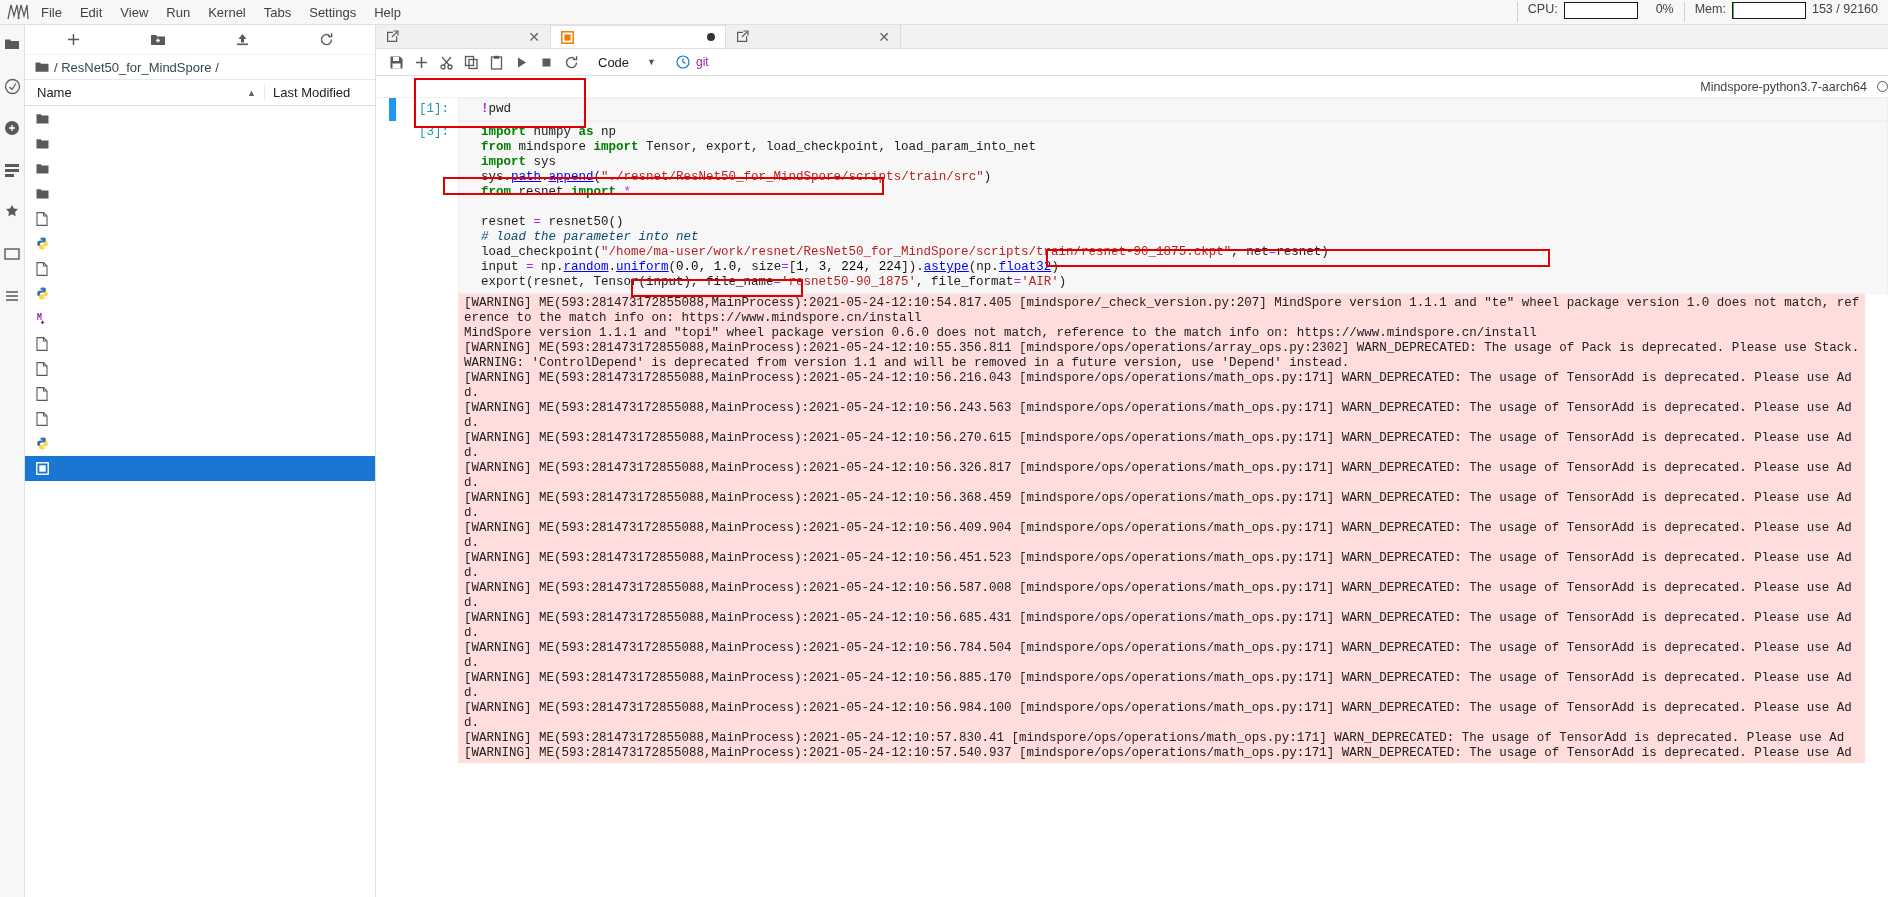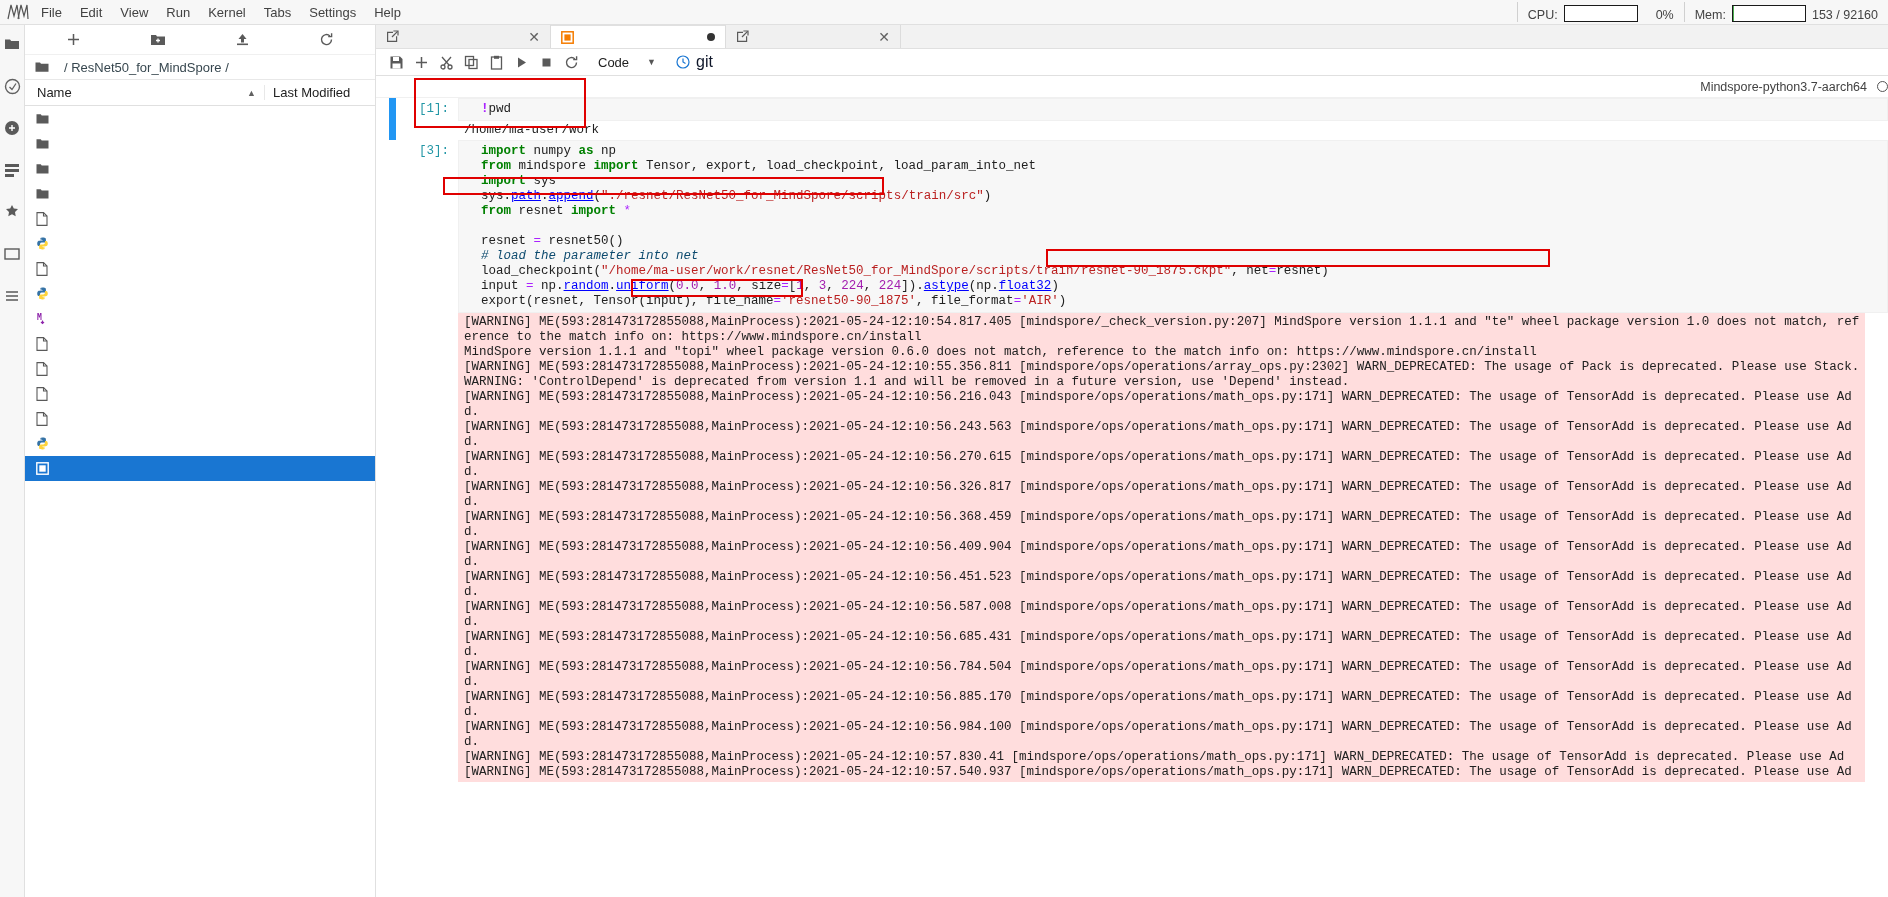--- a/index.html
+++ b/index.html
@@ -20,21 +20,21 @@
     background: #f7f7f7;
     border-bottom: 1px solid #e0e0e0;
     padding-left: 4px;
   }
   .jp-logo { width: 28px; height: 22px; display:flex; align-items:center; justify-content:center; }
   .menu-item {
     padding: 3px 9px; font-size: 13px; color: #424242; cursor: default;
     white-space: nowrap;
   }
   .menubar-spacer { flex: 1; }
-  .status-group { display:flex; align-items:flex-end; gap:6px; padding-right:10px; font-size:12.5px; color:#424242; border-left:1px solid #d0d0d0; padding-left:10px; height:20px;}
+  .status-group { display:flex; align-items:flex-start; gap:6px; padding-right:10px; font-size:12.5px; color:#424242; border-left:1px solid #d0d0d0; padding-left:10px; height:20px;}
   .status-meter { width: 74px; height: 17px; border: 1px solid #1a1a1a; background:#fff; position:relative; }
   .status-meter.green { border-color:#1a1a1a; }
   .status-meter .fill { position:absolute; left:0; top:0; bottom:0; background:#4caf50; width:0; }
   .status-val { min-width: 30px; text-align:right; }
 
   
   .main { flex: 1; display: flex; min-height: 0; }
 
   
   .rail {
@@ -52,21 +52,21 @@
     background: #fff;
     border-right: 1px solid #e0e0e0;
     display: flex; flex-direction: column;
   }
   .fb-toolbar {
     height: 30px; display:flex; align-items:center; gap: 0;
     padding: 0 6px; border-bottom: 1px solid #f0f0f0;
   }
   .fb-btn { flex:1; display:flex; align-items:center; justify-content:center; height:24px; color:#5a5a5a; cursor:pointer;}
   .fb-breadcrumb {
-    height: 25px; display:flex; align-items:center; gap:15px;
+    height: 25px; display:flex; align-items:center; gap:5px;
     padding: 0 10px; font-size: 13px; color: #37474f;
     border-bottom: 1px solid #e8e8e8;
   }
   .fb-breadcrumb .crumbtext { color:#37474f; }
   .fb-header {
     height: 26px; display:flex; align-items:center;
     border-bottom: 1px solid #e0e0e0; font-size: 13px; color: #212121;
     background: #fff;
   }
   .fb-header .col-name { flex:1; padding-left: 12px; display:flex; align-items:center; justify-content:space-between; padding-right:8px; border-right:1px solid #e8e8e8;}
@@ -100,21 +100,21 @@
   .nb-toolbar {
     height: 27px; display:flex; align-items:center; gap: 0;
     border-bottom: 1px solid #e0e0e0; padding-left: 8px; background:#fff;
   }
   .tb-btn { width:25px; height:23px; display:flex; align-items:center; justify-content:center; color:#5a5a5a; cursor:pointer; }
   .tb-select {
     display:flex; align-items:center; gap:18px; font-size:13px; color:#212121;
     border: 1px solid transparent; padding: 1px 5px; margin-left:8px; cursor:pointer;
   }
   .tb-select .caret { font-size:9px; color:#555; }
-  .tb-git { margin-left: 14px; font-size:16px; color:#0f172a; display:flex; align-items:center; gap:6px;}
+  .tb-git { margin-left: 14px; font-size:12px; color:#a21caf; display:flex; align-items:center; gap:6px;}
 
   .kernel-bar {
     height: 22px; display:flex; align-items:center; justify-content:flex-end;
     gap:10px; font-size:12.5px; color:#424242;
     border-bottom:1px solid #f0f0f0;
   }
   .kernel-idle { width:11px; height:11px; border-radius:50%; border:1.5px solid #555; }
 
   
   .nb-scroll { flex:1; overflow:hidden; position:relative; background:#fff; }
@@ -137,21 +137,21 @@
   }
   .outputarea {
     font-family: "Liberation Mono", monospace; font-size: 12.5px;
     line-height: 15px; white-space: pre; padding: 2px 6px; color:#212121;
   }
   .outputarea.stderr { background: #fdd; }
 
   
   .kw  { color: #008000; font-weight: bold; }
   .str { color: #ba2121; }
-  .num { color: #a21caf; }
+  .num { color: #000000; }
   .cmt { color: #0c4a6e; font-style: italic; }
   .fn  { color: #0000ff; text-decoration: underline; }
   .mag { color: #aa22ff; font-weight:bold; }
   .dec { color: #aa22ff; }
 
   
   .annot { position:absolute; border: 2.5px solid #e00000; pointer-events:none; z-index: 30; }
 
   svg { display:block; }
 </style>
@@ -536,24 +536,20 @@
       </div>
 
       <div class="nb-scroll" id="nb-scroll">
           <div class="cell">
             <div class="cell-bar active"></div>
             <div class="cell-body">
               <div class="inputrow">
                 <div class="prompt">[1]:</div>
                 <div class="codearea"><span class="mag">!</span>pwd</div>
               </div>
-              <div class="inputrow">
-                <div class="prompt"></div>
-                <div class="outputarea">/home/ma-user/work</div>
-              </div>
             </div>
           </div>
           <div class="cell">
             <div class="cell-bar"></div>
             <div class="cell-body">
               <div class="inputrow">
                 <div class="prompt">[3]:</div>
                 <div class="codearea"><span class="kw">import</span> numpy <span class="kw">as</span> np
 <span class="kw">from</span> mindspore <span class="kw">import</span> Tensor, export, load_checkpoint, load_param_into_net
 <span class="kw">import</span> sys

